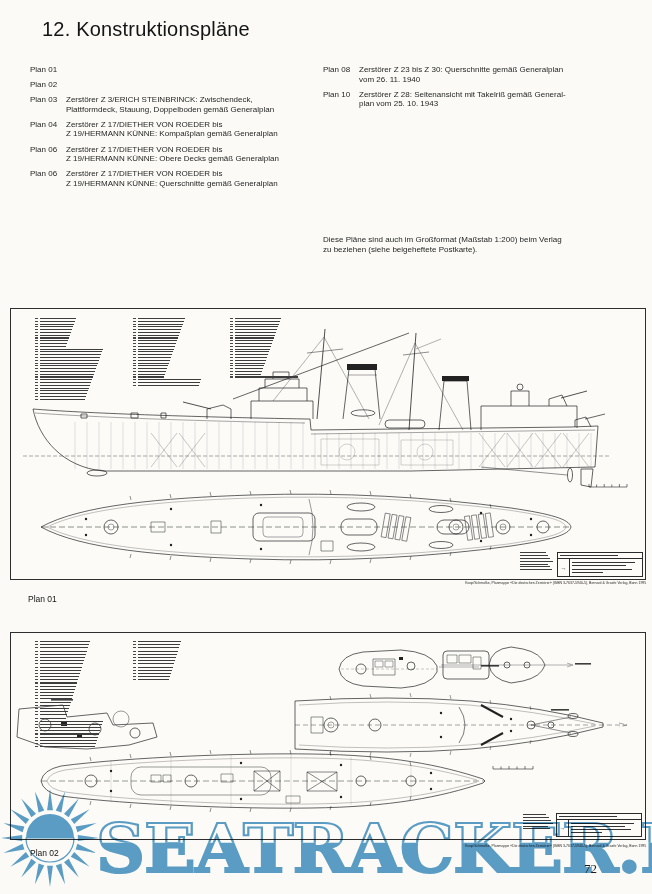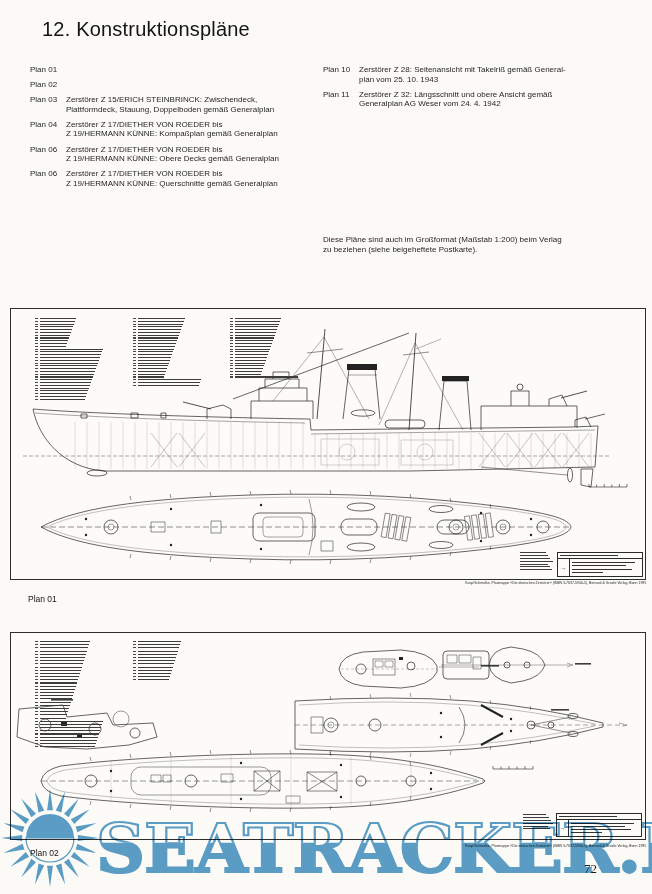--- a/index.html
+++ b/index.html
@@ -74,49 +74,49 @@
 
 <div id="plan-col-left" class="plan-col">
     <div class="plan-item">
       <span class="plan-label">Plan 01</span>
     </div>
     <div class="plan-item">
       <span class="plan-label">Plan 02</span>
     </div>
     <div class="plan-item">
       <span class="plan-label">Plan 03</span>
-      <span class="plan-text">Zerstörer Z 15/ERICH STEINBRINCK: Zwischendeck,
+      <span class="plan-text">Zerstörer Z 3/ERICH STEINBRINCK: Zwischendeck,
 Plattformdeck, Stauung, Doppelboden gemäß Generalplan</span>
     </div>
     <div class="plan-item">
       <span class="plan-label">Plan 04</span>
       <span class="plan-text">Zerstörer Z 17/DIETHER VON ROEDER bis
 Z 19/HERMANN KÜNNE: Kompaßplan gemäß Generalplan</span>
     </div>
     <div class="plan-item">
       <span class="plan-label">Plan 06</span>
       <span class="plan-text">Zerstörer Z 17/DIETHER VON ROEDER bis
 Z 19/HERMANN KÜNNE: Obere Decks gemäß Generalplan</span>
     </div>
     <div class="plan-item">
       <span class="plan-label">Plan 06</span>
       <span class="plan-text">Zerstörer Z 17/DIETHER VON ROEDER bis
 Z 19/HERMANN KÜNNE: Querschnitte gemäß Generalplan</span>
     </div>
   </div>
 <div id="plan-col-right" class="plan-col">
     <div class="plan-item">
+      <span class="plan-label">Plan 08</span>
+      <span class="plan-text">Zerstörer Z 23 bis Z 30: Querschnitte gemäß Generalplan
+vom 26. 11. 1940</span>
+    </div>
+    <div class="plan-item">
       <span class="plan-label">Plan 10</span>
       <span class="plan-text">Zerstörer Z 28: Seitenansicht mit Takelriß gemäß General-
 plan vom 25. 10. 1943</span>
-    </div>
-    <div class="plan-item">
-      <span class="plan-label">Plan 11</span>
-      <span class="plan-text">Zerstörer Z 32: Längsschnitt und obere Ansicht gemäß
-Generalplan AG Weser vom 24. 4. 1942</span>
     </div>
   </div>
 <p class="note">Diese Pläne sind auch im Großformat (Maßstab 1:200) beim Verlag
 zu beziehen (siehe beigeheftete Postkarte).</p>
 
 <div id="frame1" class="frame">
   <svg class="art" width="634" height="270" viewBox="0 0 634 270">
     <g stroke="#222" fill="none" stroke-width="0.7" stroke-linejoin="round">
       <g id="d1-frames" stroke="#333" stroke-width="0.3" opacity="0.5">
           <line x1="64" y1="113" x2="64" y2="160"></line>

